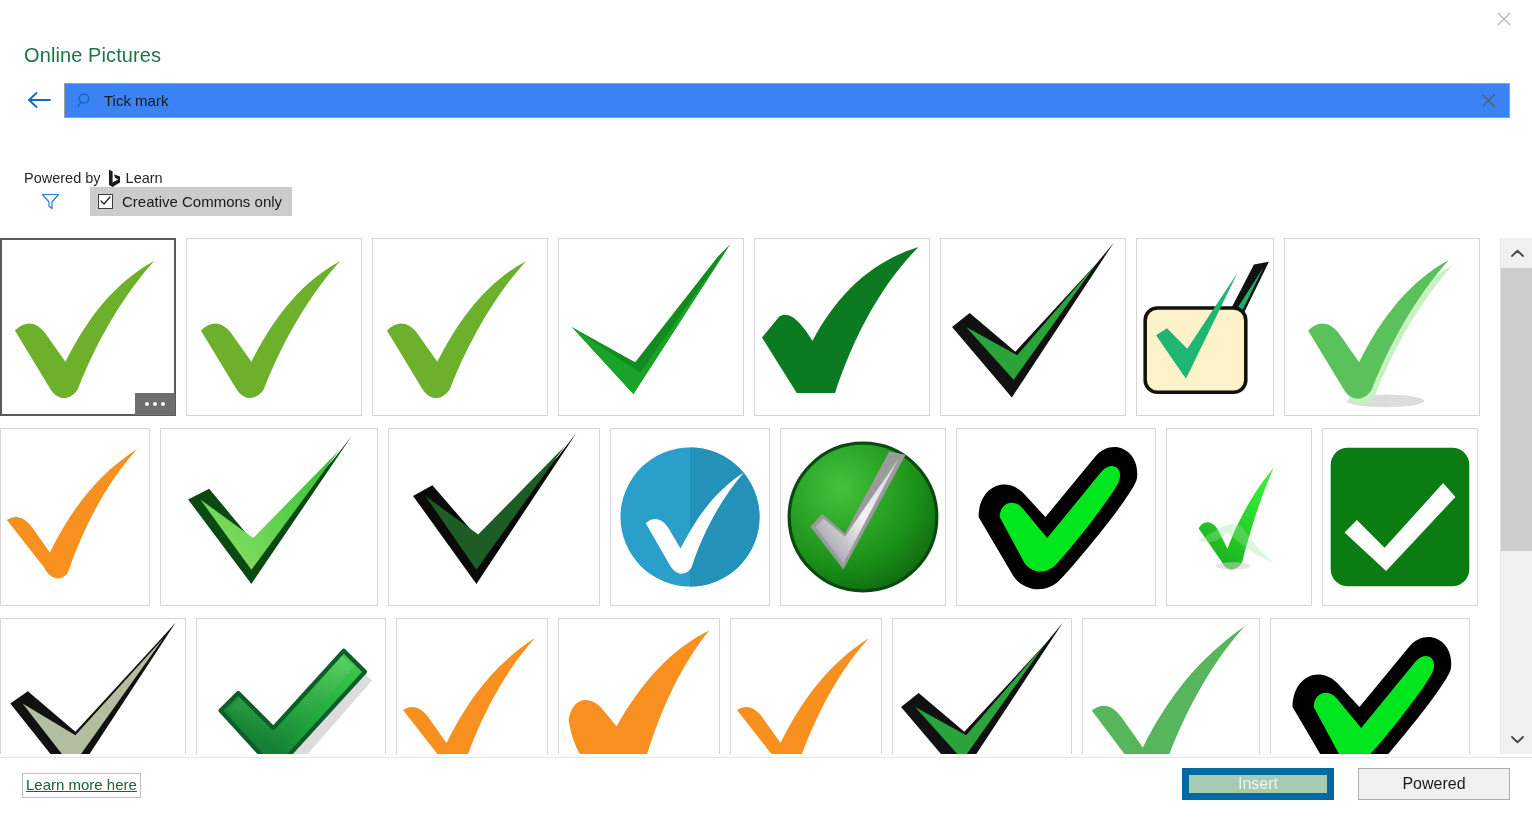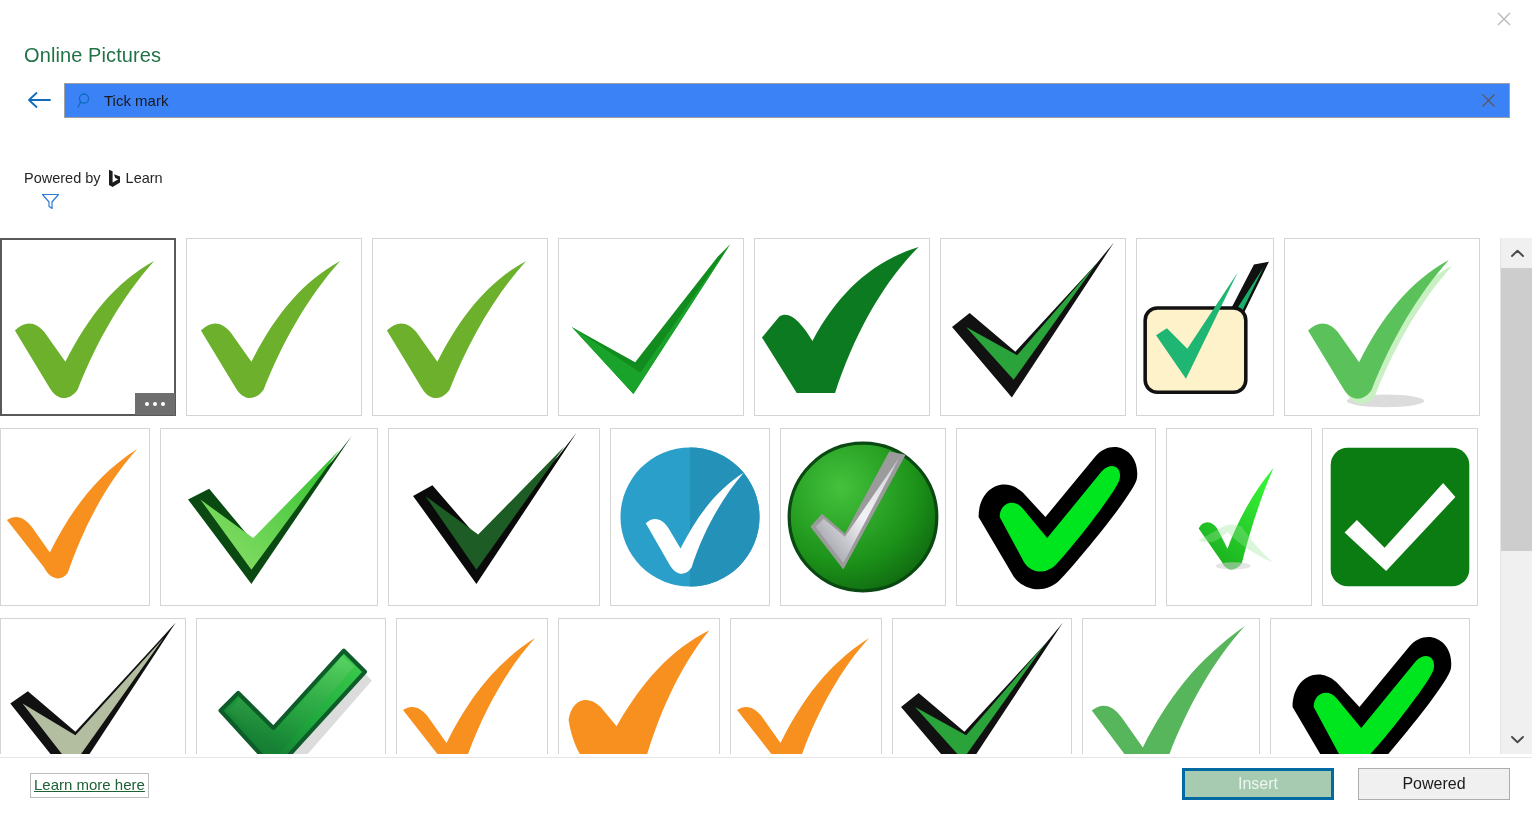--- a/index.html
+++ b/index.html
@@ -218,41 +218,41 @@
   }
   .footer-text {
     position: absolute;
     left: 22px; top: 773px;
     font-size: 15px; color: #3b3b3b;
     display: flex; align-items: baseline;
     line-height: 22px;
     white-space: nowrap;
   }
   .footer-link {
-    margin-left: 8px;
+    margin-left: 0;
     color: #1d6135;
     text-decoration: underline;
     border: 1px solid #bdbdbd;
     padding: 0px 3px 1px 3px;
     cursor: pointer;
     font-size: 15px;
   }
   .btn {
     position: absolute;
     height: 32px;
     font-size: 16px;
     font-family: "Liberation Sans", sans-serif;
     display: flex; align-items: center; justify-content: center;
     cursor: pointer;
   }
   .btn-insert {
     left: 1182px; top: 768px; width: 152px;
     background: #a6cbb1;
     color: #eef5f0;
-    border: 3px solid #0369a1;
+    border: 7px solid #0369a1;
     cursor: default;
   }
   .btn-cancel {
     left: 1358px; top: 768px; width: 152px;
     background: #f0f0f0;
     color: #1a1a1a;
     border: 1px solid #adadad;
   }
 </style>
 </head>
@@ -300,20 +300,28 @@
       </svg>
     </span>
     <span>Learn</span>
   </div>
 
   <div class="filter-row">
     <div class="filter-icon">
       <svg width="19" height="19" viewBox="0 0 19 19">
         <path d="M1.5 2.5 L17.5 2.5 L11 10 L11 16.5 L8 14.2 L8 10 Z" stroke="#2b7cd3" stroke-width="1.2" fill="none" stroke-linejoin="round"></path>
       </svg>
+    </div>
+    <div class="cc-chip">
+      <span class="cc-box">
+        <svg width="11" height="10" viewBox="0 0 11 10">
+          <path d="M1 5 L4 8 L10 1" stroke="#1a1a1a" stroke-width="1.2" fill="none" stroke-linecap="round" stroke-linejoin="round"></path>
+        </svg>
+      </span>
+      <span class="cc-label">Creative Commons only</span>
     </div>
   </div>
 
   <div class="results">
     <div class="grid" id="grid">
         <div class="row">
           <div class="tile selected" title="green check mark" style="width: 176px;">
             <svg viewBox="0 0 100 100" preserveAspectRatio="xMidYMid meet">
               <path d="M8 52 C14 46 20 47 25 53 L37 70 C50 44 66 24 88 12 C70 32 55 58 44 86 C39 93 32 92 28 85 Z" fill="#6cb02c"></path>
             </svg>

